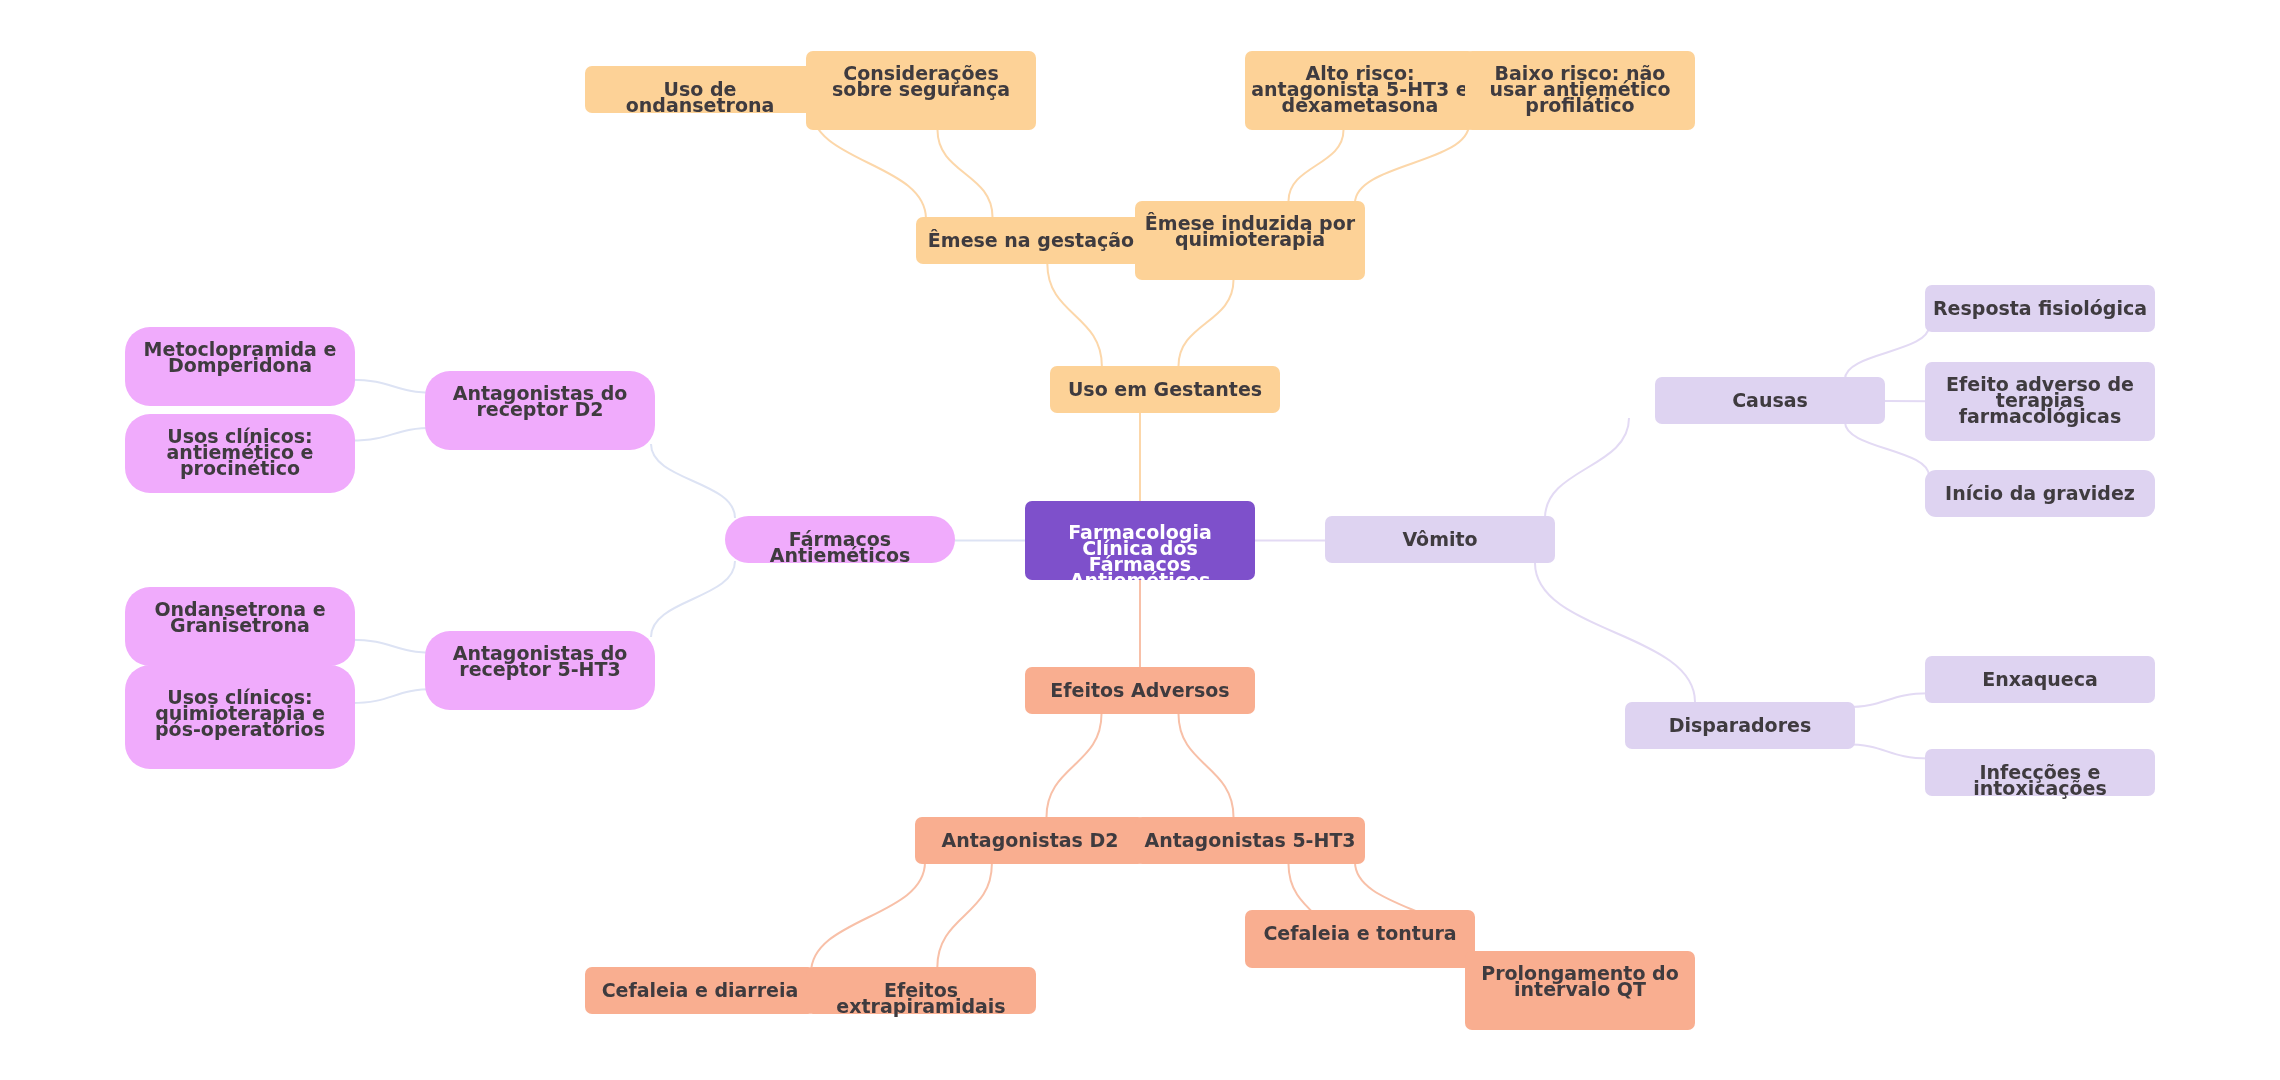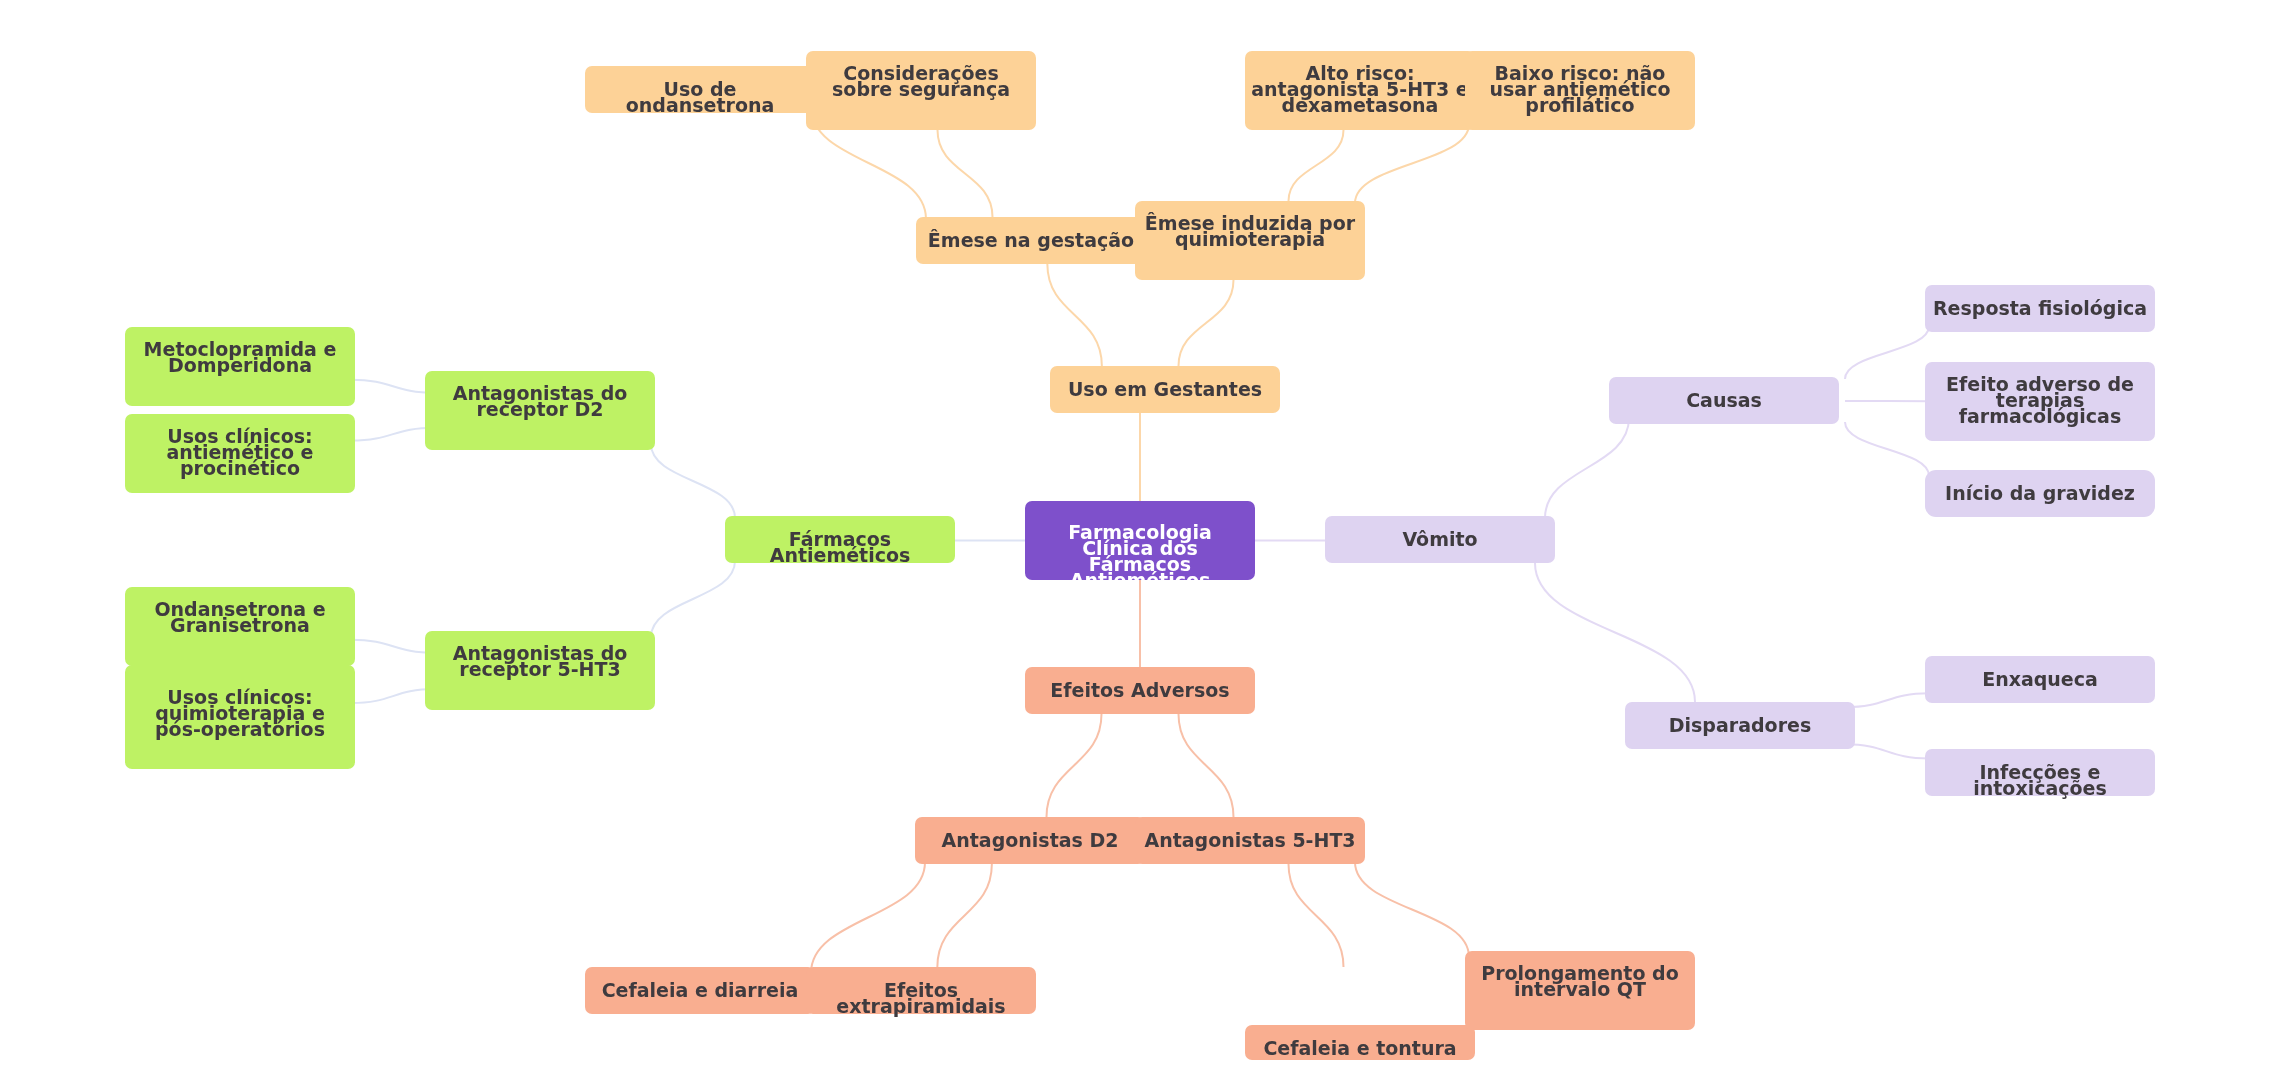--- a/index.html
+++ b/index.html
@@ -10,21 +10,21 @@
     .node {
       position: absolute; box-sizing: border-box;
       display: flex; align-items: flex-start; justify-content: center;
       text-align: center; border-radius: 7px;
       font-weight: bold; font-size: 19px; line-height: 16px;
       color: #3f3b3f; padding: 14px 6px 0 6px; cursor: pointer;
     }
     .node.root { color: #ffffff; padding-top: 23px; }
     .node.single { padding-top: 15px; }
     .node.orange { background: #fdd297; }
-    .node.blue { background: #bef264; }
+    .node.blue { background: #f0abfc; border-radius: 25px; }
     .node.purple { background: #ded3f1; }
     .node.salmon { background: #f9ae90; }
     .node.rootc { background: #7e50cb; }
   </style>
 </head>
 <body>
 
 <div id="canvas">
   <svg id="links" xmlns="http://www.w3.org/2000/svg">
       <line x1="1140" y1="501" x2="1140" y2="413" stroke="#fcd7aa" stroke-width="2"></line>
@@ -70,28 +70,28 @@
 
   <div class="node blue single" id="n-farmacos" style="left:725px;top:516px;width:230px;height:47px;">Fármacos Antieméticos</div>
   <div class="node blue" id="n-ant_d2" style="left:425px;top:371px;width:230px;height:79px;">Antagonistas do receptor D2</div>
   <div class="node blue" id="n-metoclopramida" style="left:125px;top:327px;width:230px;height:79px;">Metoclopramida e Domperidona</div>
   <div class="node blue" id="n-usos_d2" style="left:125px;top:414px;width:230px;height:79px;">Usos clínicos: antiemético e procinético</div>
   <div class="node blue" id="n-ant_5ht3" style="left:425px;top:631px;width:230px;height:79px;">Antagonistas do receptor 5-HT3</div>
   <div class="node blue" id="n-ondansetrona_gran" style="left:125px;top:587px;width:230px;height:79px;">Ondansetrona e Granisetrona</div>
   <div class="node blue" id="n-usos_5ht3" style="left:125px;top:665px;width:230px;height:104px;padding-top:24px;">Usos clínicos: quimioterapia e pós-operatórios</div>
 
   <div class="node purple single" id="n-vomito" style="left:1325px;top:516px;width:230px;height:47px;">Vômito</div>
-  <div class="node purple single" id="n-causas" style="left:1609px;top:377px;width:230px;height:47px;">Causas</div>
+  <div class="node purple single" id="n-causas" style="left:1655px;top:377px;width:230px;height:47px;">Causas</div>
   <div class="node purple single" id="n-resposta" style="left:1925px;top:285px;width:230px;height:47px;">Resposta fisiológica</div>
   <div class="node purple" id="n-efeito_adverso" style="left:1925px;top:362px;width:230px;height:79px;">Efeito adverso de terapias farmacológicas</div>
   <div class="node purple single" id="n-gravidez" style="left:1925px;top:470px;width:230px;height:47px;border-radius:11px;">Início da gravidez</div>
   <div class="node purple single" id="n-disparadores" style="left:1625px;top:702px;width:230px;height:47px;">Disparadores</div>
   <div class="node purple single" id="n-enxaqueca" style="left:1925px;top:656px;width:230px;height:47px;">Enxaqueca</div>
   <div class="node purple single" id="n-infeccoes" style="left:1925px;top:749px;width:230px;height:47px;">Infecções e intoxicações</div>
 
   <div class="node salmon single" id="n-efeitos" style="left:1025px;top:667px;width:230px;height:47px;">Efeitos Adversos</div>
   <div class="node salmon single" id="n-ef_d2" style="left:915px;top:817px;width:230px;height:47px;">Antagonistas D2</div>
   <div class="node salmon single" id="n-ef_5ht3" style="left:1135px;top:817px;width:230px;height:47px;text-align:center;">Antagonistas 5-HT3</div>
   <div class="node salmon single" id="n-cefaleia_diarreia" style="left:585px;top:967px;width:230px;height:47px;">Cefaleia e diarreia</div>
   <div class="node salmon single" id="n-extrapiramidais" style="left:806px;top:967px;width:230px;height:47px;">Efeitos extrapiramidais</div>
-  <div class="node salmon single" id="n-cefaleia_tontura" style="left:1245px;top:1025px;width:230px;height:35px;">Cefaleia e tontura</div>
+  <div class="node salmon single" id="n-cefaleia_tontura" style="left:1245px;top:910px;width:230px;height:58px;">Cefaleia e tontura</div>
   <div class="node salmon" id="n-qt" style="left:1465px;top:951px;width:230px;height:79px;">Prolongamento do intervalo QT</div>
 </div>
 
 </body></html>

